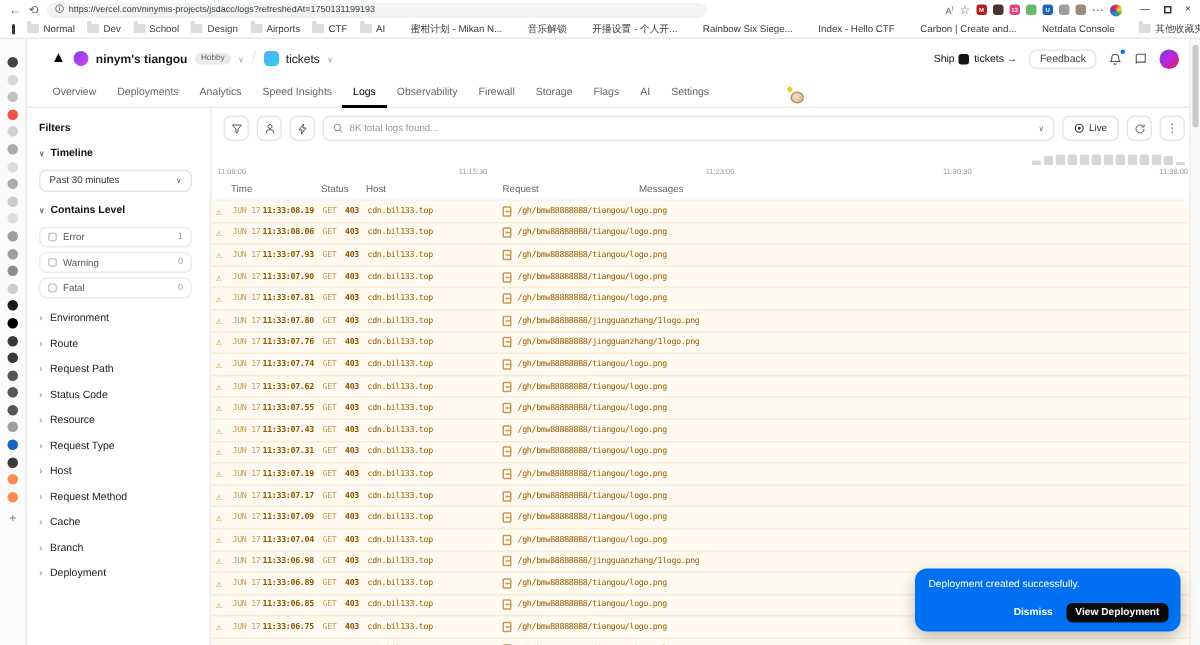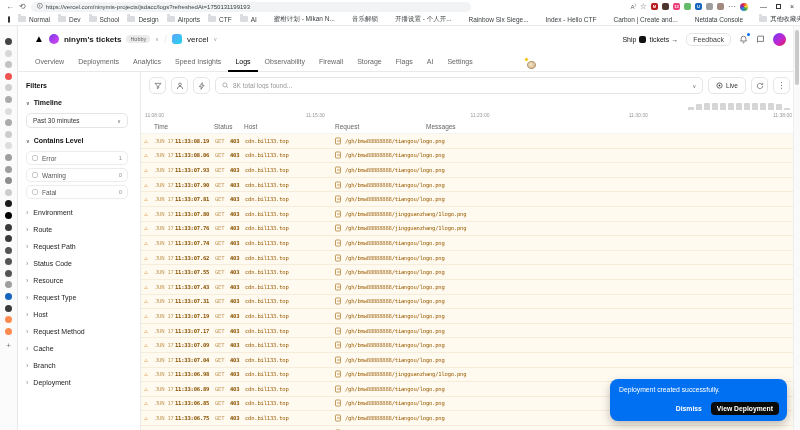--- a/index.html
+++ b/index.html
@@ -330,26 +330,26 @@
         <span class="ts-ico" style="background: rgb(255, 138, 80);"></span>
 
       <span class="ts-plus">+</span>
     </div>
 
     <div class="vercel">
 
       <div class="v-header">
         <span class="v-logo">▲</span>
         <span class="avatar-sm"></span>
-        <span class="team-name">ninym's tickets</span>
+        <span class="team-name">ninym's tiangou</span>
         <span class="badge">Hobby</span>
         <span class="chev-sel">∨</span>
         <span class="crumb-slash">/</span>
         <span class="proj-ico"></span>
-        <span class="proj-name">vercel</span>
+        <span class="proj-name">tickets</span>
         <span class="chev-sel">∨</span>
         <div class="vh-right">
           <span class="ship">
             <span>Ship</span>
             <span class="ship-ico"></span>
             <span>tickets →</span>
           </span>
           <span class="btn-feedback">Feedback</span>
           <span class="icon-btn-plain">
             <svg width="9" height="9" viewBox="0 0 24 24" fill="none" stroke="#555" stroke-width="2">

